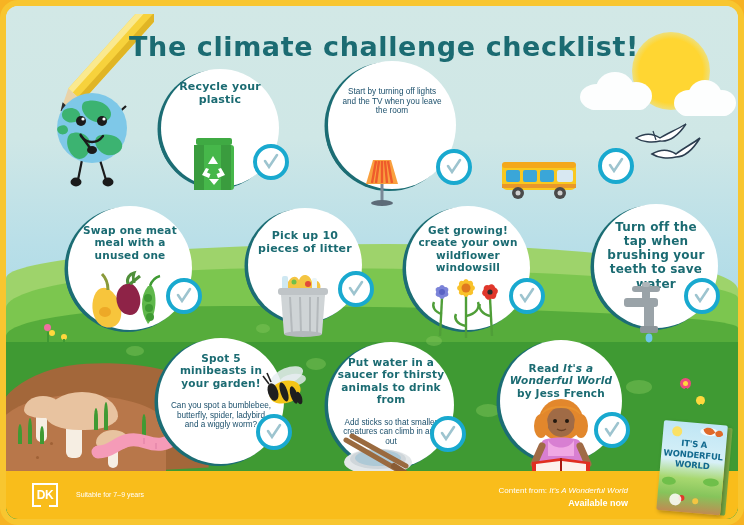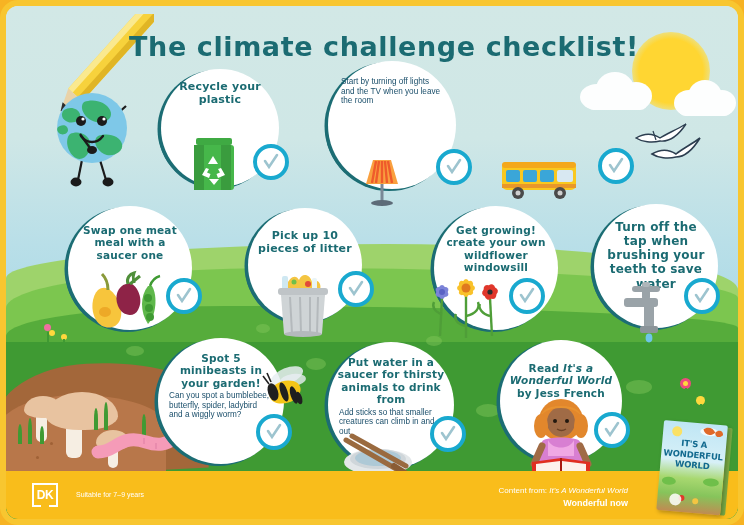--- a/index.html
+++ b/index.html
@@ -100,23 +100,23 @@
     font-family:"DejaVu Sans",sans-serif;
     font-weight:bold;
     color:#1b6b72;
     text-align:center;
     line-height:1.18;
     letter-spacing:.2px;
   }
   .bubble .sub{
     font-family:"Liberation Sans",sans-serif;
     color:#1b4f6b;
-    text-align:left;
+    text-align:center;
     line-height:1.16;
-    margin-top:2px;
+    margin-top:12px;
   }
   .bubble .hdr i{font-style:italic;}
   
   .check{
     position:absolute;
     width:36px;height:36px;border-radius:50%;
     background:#ffffff;
     border:4px solid #19a9cf;
     box-sizing:border-box;
     display:flex;align-items:center;justify-content:center;
@@ -373,21 +373,21 @@
     <circle cx="60" cy="35" r="6" fill="#4a4a4a"></circle>
         <circle cx="60" cy="35" r="2.5" fill="#cfcfcf"></circle>
   </svg>
   <div class="check" style="left:592px;top:142px;">
     <svg width="20" height="20" viewBox="0 0 20 20">
           <path d="M4 9 L8 15 L16 3" stroke="#9dc4cf" stroke-width="2.6" fill="none" stroke-linecap="round"></path>
         </svg>
   </div>
 
   <div class="bubble" style="left:62px;top:200px;width:124px;height:124px;padding-top:18px;">
-    <div class="hdr" style="font-size:10.5px;width:108px;">Swap one meat meal with a saucer one</div>
+    <div class="hdr" style="font-size:10.5px;width:108px;">Swap one meat meal with a unused one</div>
   </div>
   <svg style="position:absolute;left:72px;top:262px;" width="90" height="66" viewBox="0 0 90 66">
 
     <path d="M20 22 C14 28 12 42 18 52 C24 62 38 62 42 52 C46 42 40 28 32 22 C28 19 24 19 20 22 Z" fill="#f7c53c"></path>
     <path d="M30 22 C30 16 28 10 24 6" stroke="#8a9a3a" stroke-width="3" fill="none"></path>
     <ellipse cx="27" cy="44" rx="6" ry="5" fill="#eda927"></ellipse>
 
     <path d="M48 16 C40 18 36 28 40 38 C44 48 56 50 60 42 C66 32 60 18 52 15 Z" fill="#8e2347"></path>
     <path d="M50 16 C48 10 52 6 56 5 C54 10 56 12 56 15" stroke="#4f8f3a" stroke-width="3" fill="none"></path>
     <path d="M52 16 L62 8" stroke="#4f8f3a" stroke-width="3" fill="none"></path>
@@ -424,21 +424,21 @@
           <path d="M46 33 L45 69"></path>
     </g>
     <ellipse cx="31" cy="70" rx="19" ry="3" fill="#b4b9bc"></ellipse>
   </svg>
   <div class="check" style="left:332px;top:265px;">
     <svg width="20" height="20" viewBox="0 0 20 20">
           <path d="M4 9 L8 15 L16 3" stroke="#9dc4cf" stroke-width="2.6" fill="none" stroke-linecap="round"></path>
         </svg>
   </div>
 
-  <div class="bubble" style="left:428px;top:200px;width:124px;height:124px;padding-top:18px;">
+  <div class="bubble" style="left:400px;top:200px;width:124px;height:124px;padding-top:18px;">
     <div class="hdr" style="font-size:10.5px;width:108px;">Get growing! create your own wildflower windowsill</div>
   </div>
   <svg style="position:absolute;left:418px;top:268px;" width="90" height="68" viewBox="0 0 90 68">
     <g stroke="#4f9e38" stroke-width="2.4" fill="none">
       <path d="M16 62 L18 24"></path>
           <path d="M42 64 L42 20"></path>
           <path d="M68 62 L66 24"></path>
       <path d="M18 40 C10 38 8 32 10 28"></path>
           <path d="M42 42 C52 40 56 34 54 28"></path>
       <path d="M66 42 C58 40 54 34 56 30"></path>
@@ -574,21 +574,21 @@
           <path d="M4 9 L8 15 L16 3" stroke="#9dc4cf" stroke-width="2.6" fill="none" stroke-linecap="round"></path>
         </svg>
   </div>
 
   <div id="footer">
     <div id="dklogo">DK</div>
     <div id="dknotch"></div>
     <div id="agetext">Suitable for 7–9 years</div>
     <div id="contentfrom">
       <div><span>Content from: </span><i>It's A Wonderful World</i></div>
-      <div id="availnow">Wonderful now</div>
+      <div id="availnow">Available now</div>
     </div>
   </div>
 
   <div id="book">
     <div class="bookspine"></div>
     <div id="bookcover">
       <div id="booktitle">
         <div>IT'S A</div>
         <div>WONDERFUL</div>
         <div>WORLD</div>

